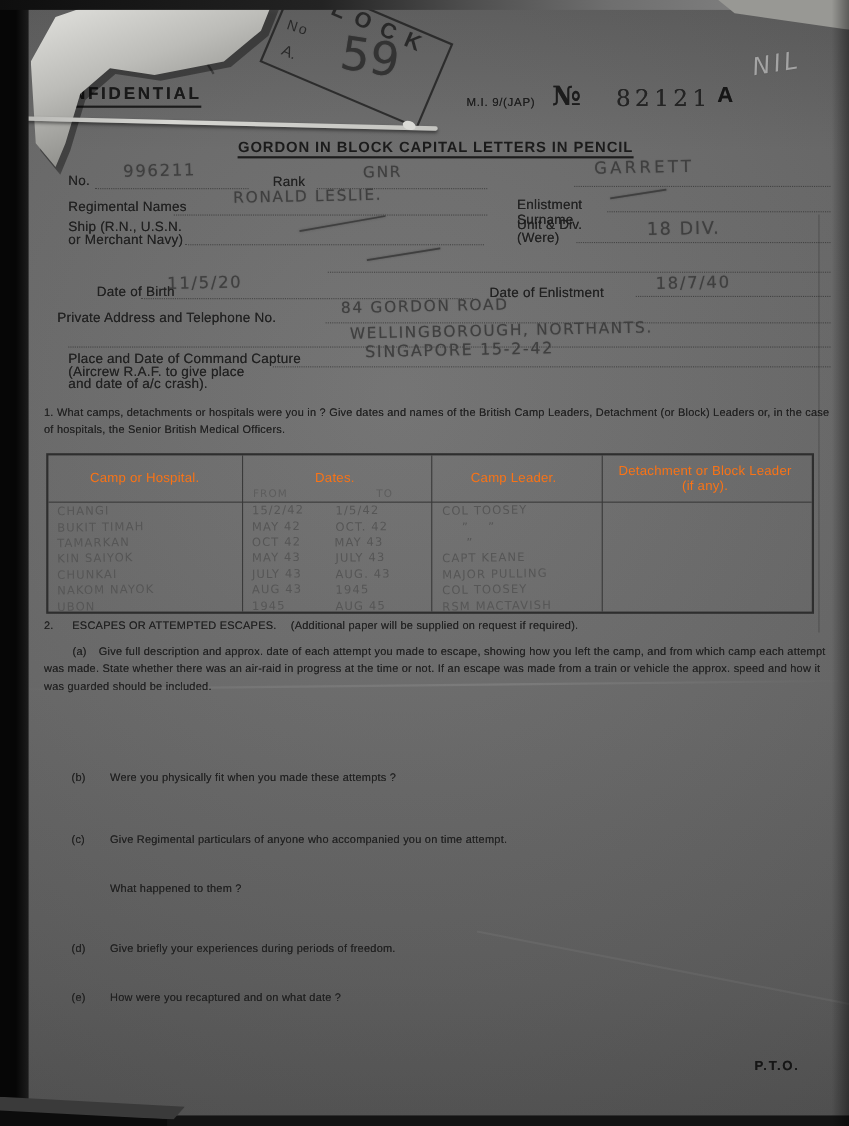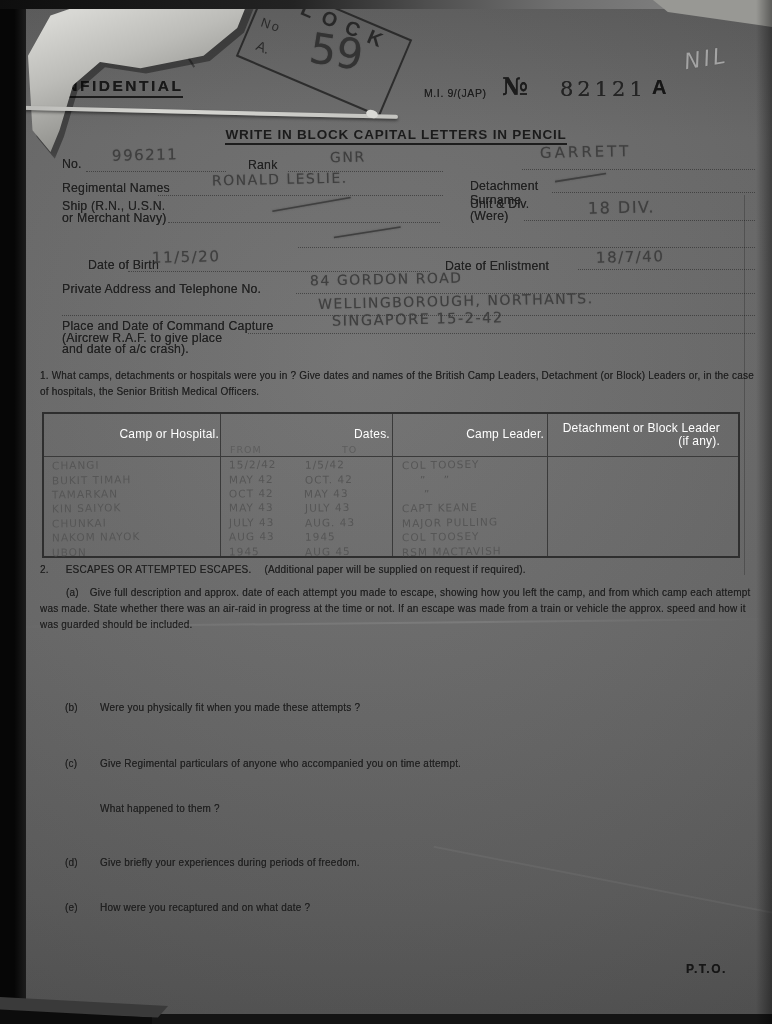--- a/index.html
+++ b/index.html
@@ -64,21 +64,21 @@
 
   .main-heading{left:26px;top:125px;width:740px;text-align:center;}
   .main-heading span{font-weight:bold;font-size:13.5px;letter-spacing:.8px;color:#1b1b1b;
     border-bottom:2px solid #1d1d1d;padding-bottom:1px;}
 
   
   .ctable{left:42px;top:412px;width:698px;height:146px;border:2px solid #2e2e2e;box-sizing:border-box;}
   .ctable .vline{position:absolute;top:0;bottom:0;width:1px;background:#3a3a3a;}
   .ctable .hdr{position:absolute;left:0;top:0;width:100%;height:43px;border-bottom:1px solid #3a3a3a;
     box-sizing:border-box;display:flex;align-items:center;}
-  .ctable .hcell{font-size:12px;color:#ffffff;text-align:right;letter-spacing:.2px;line-height:13.5px;}
+  .ctable .hcell{font-size:12px;color:#f97316;text-align:center;letter-spacing:.2px;line-height:13.5px;}
   .ctable .rows{position:absolute;left:0;top:43px;width:100%;}
   .trow{display:flex;height:14.4px;align-items:center;}
   .tc{font-family:"DejaVu Sans",sans-serif;font-size:10.5px;color:#565656;letter-spacing:1px;
       transform:rotate(-1deg);white-space:nowrap;overflow:visible;}
   .hw-f{position:absolute;font-family:"DejaVu Sans",sans-serif;font-size:9.5px;color:#5d5d5d;letter-spacing:1px;}
 
   .para{position:absolute;color:#212121;font-size:10px;line-height:16px;letter-spacing:.2px;
     text-shadow:0 0 .5px rgba(0,0,0,.5);}
   .pto{left:686px;top:962px;font-weight:bold;font-size:12px;letter-spacing:1.5px;color:#161616;}
 </style>
@@ -98,40 +98,40 @@
     <span class="s-num">59</span>
   </div>
 
   <span class="prn mi-ref">M.I. 9/(JAP)</span>
   <span class="prn no-sign">№</span>
   <span class="prn serial">82121</span>
   <span class="prn series">A</span>
   <span class="hw nil">NIL</span>
 
   <div class="abs main-heading">
-    <span>WRITE IN BLOCK CAPITAL LETTERS IN PENCIL</span>
+    <span>GORDON IN BLOCK CAPITAL LETTERS IN PENCIL</span>
   </div>
 
   <span class="prn" style="left:62px;top:157px;">No.</span>
   <span class="hw" style="left:112px;top:146px;font-size:15px;">996211</span>
   <div class="dot" style="left:86px;top:169px;width:140px;"></div>
 
   <span class="prn" style="left:248px;top:158px;">Rank</span>
   <span class="hw" style="left:330px;top:149px;font-size:14px;">GNR</span>
   <div class="dot" style="left:288px;top:169px;width:155px;"></div>
 
   <span class="prn" style="left:470px;top:156px;margin-top:37px;">Surname</span>
   <span class="hw" style="left:540px;top:143px;font-size:15px;letter-spacing:3px;">GARRETT</span>
   <div class="dot" style="left:522px;top:167px;width:233px;"></div>
 
   <span class="prn" style="left:62px;top:181px;">Regimental Names</span>
   <span class="hw" style="left:212px;top:171px;font-size:14px;">RONALD  LESLIE.</span>
   <div class="dot" style="left:158px;top:193px;width:285px;"></div>
 
-  <span class="prn" style="left:470px;top:179px;">Detachment</span>
+  <span class="prn" style="left:470px;top:179px;">Enlistment</span>
   <span class="hw hw-dash" style="left:552px;top:168px;">—</span>
   <div class="dot" style="left:552px;top:190px;width:203px;"></div>
 
   <span class="prn" style="left:62px;top:199px;">Ship (R.N., U.S.N.</span>
   <span class="prn" style="left:62px;top:211px;">or Merchant Navy)</span>
   <span class="hw hw-dash" style="left:268px;top:198px;transform:rotate(-10deg) scaleX(4);">—</span>
   <div class="dot" style="left:168px;top:220px;width:272px;"></div>
 
   <span class="prn" style="left:470px;top:197px;">Unit &amp; Div.</span>
   <span class="prn" style="left:470px;top:209px;">(Were)</span>
@@ -142,21 +142,21 @@
   <div class="dot" style="left:298px;top:245px;width:457px;"></div>
 
   <span class="prn" style="left:62px;top:258px;margin-left:26px;">Date of Birth</span>
   <span class="hw" style="left:152px;top:248px;font-size:15px;">11/5/20</span>
   <div class="dot" style="left:128px;top:269px;width:302px;"></div>
 
   <span class="prn" style="left:445px;top:259px;">Date of Enlistment</span>
   <span class="hw" style="left:596px;top:248px;font-size:15px;">18/7/40</span>
   <div class="dot" style="left:578px;top:267px;width:177px;"></div>
 
-  <span class="prn" style="left:62px;top:282px;">Private Address and Telephone No.</span>
+  <span class="prn" style="left:52px;top:282px;">Private Address and Telephone No.</span>
   <span class="hw" style="left:310px;top:271px;font-size:14px;">84 GORDON ROAD</span>
   <div class="dot" style="left:296px;top:291px;width:459px;"></div>
   <span class="hw" style="left:318px;top:293px;font-size:14px;">WELLINGBOROUGH, NORTHANTS.</span>
   <div class="dot" style="left:62px;top:313px;width:693px;"></div>
 
   <span class="prn" style="left:62px;top:319px;">Place and Date of Command Capture</span>
   <span class="prn" style="left:62px;top:331px;">(Aircrew R.A.F. to give place</span>
   <span class="prn" style="left:62px;top:342px;">and date of a/c crash).</span>
   <span class="hw" style="left:332px;top:311px;font-size:14.5px;">SINGAPORE   15-2-42</span>
   <div class="dot" style="left:248px;top:331px;width:507px;"></div>

